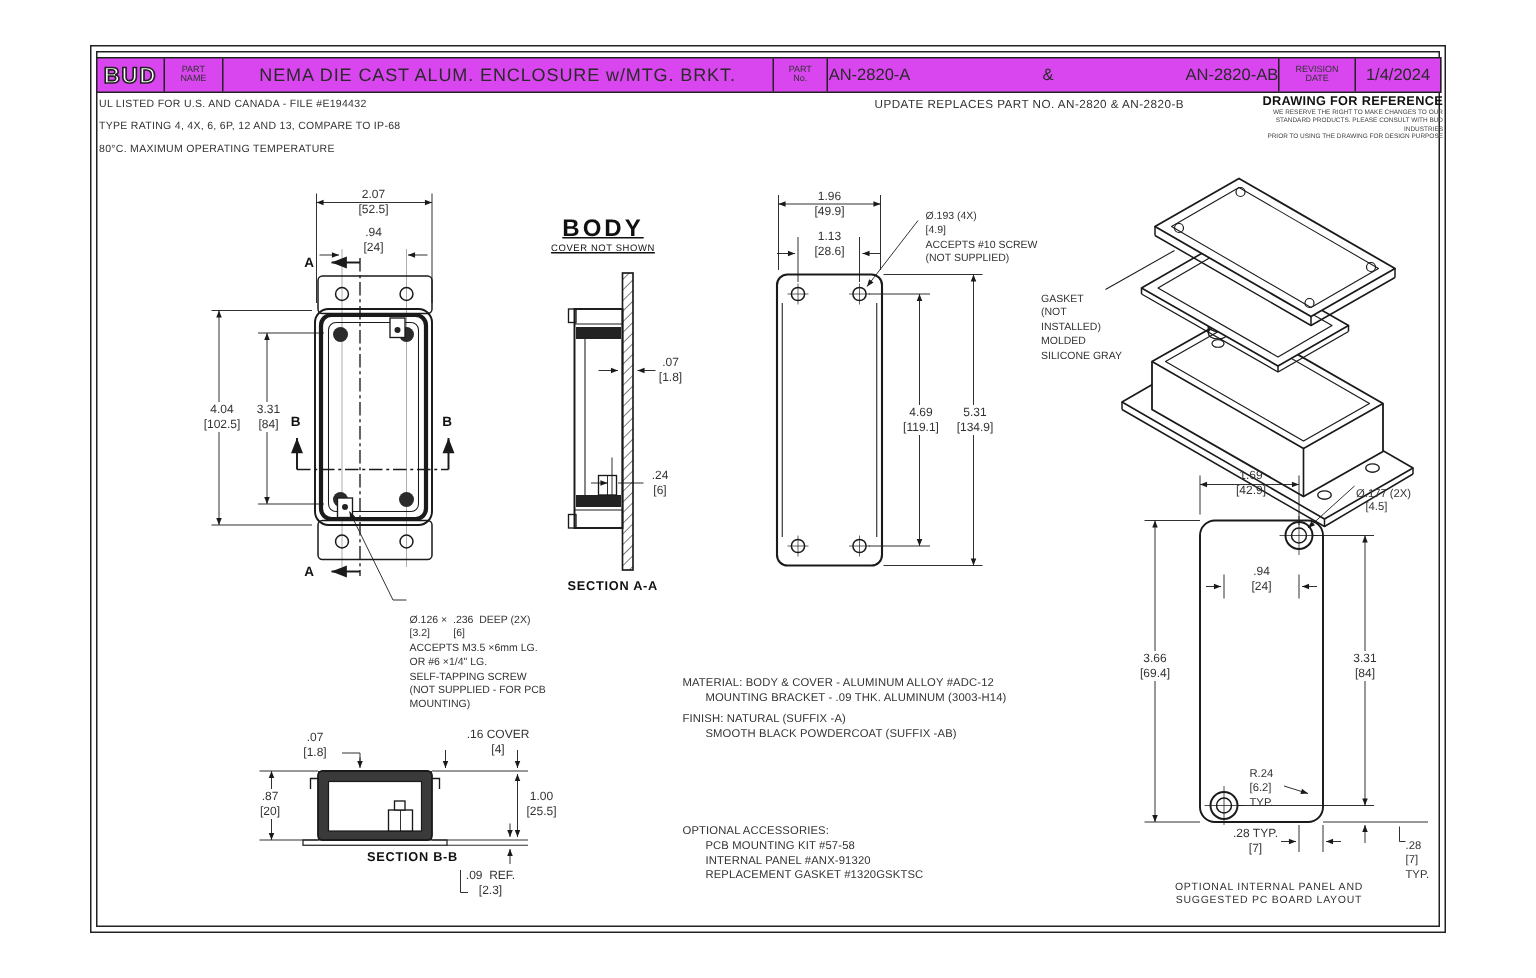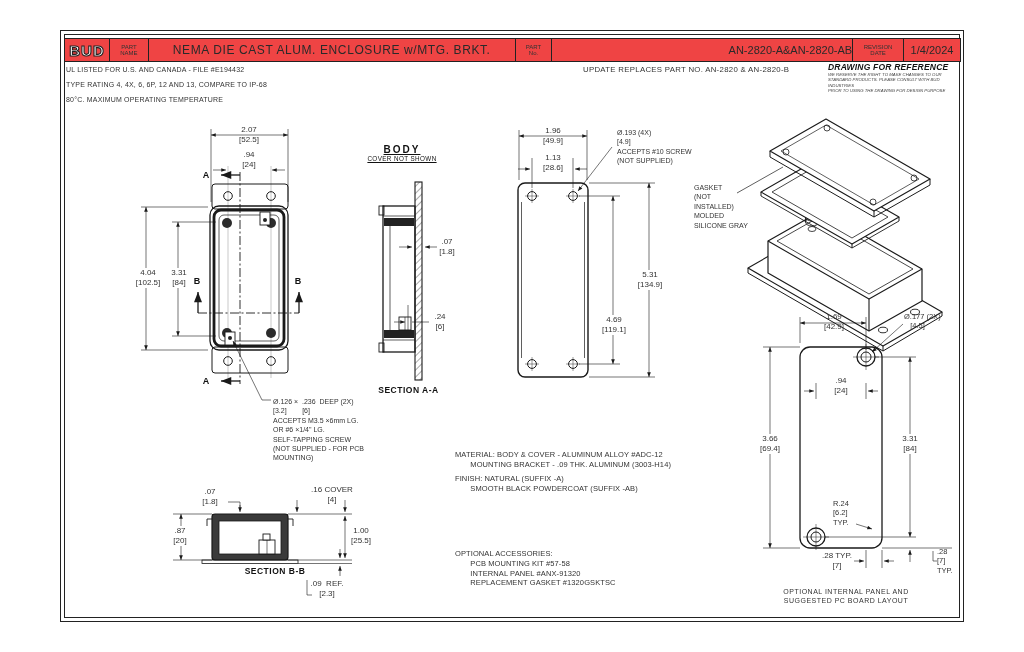--- a/index.html
+++ b/index.html
@@ -1,45 +1,45 @@
 <!DOCTYPE html>
 <html><head>
 <meta charset="utf-8">
 <style>
   html,body{margin:0;padding:0;background:#fff;}
   #page{position:relative;width:1024px;height:652px;background:#fff;overflow:hidden;
         font-family:"Liberation Sans",sans-serif;color:#333;}
   .frame-outer{position:absolute;left:60px;top:30px;width:902px;height:590px;border:1.2px solid #222;}
   .frame-inner{position:absolute;left:64px;top:34px;width:894px;height:582px;border:1px solid #222;}
   .titleblock{position:absolute;left:64px;top:38px;width:895px;height:22px;border:1px solid #222;
-              display:flex;align-items:stretch;background:#ef4444;}
+              display:flex;align-items:stretch;background:#d946ef;}
   .tb-cell{display:flex;align-items:center;justify-content:center;border-right:1px solid #222;}
   .tb-cell:last-child{border-right:none;}
   .tb-logo{width:44px;font-weight:bold;font-size:15px;letter-spacing:1px;color:#fff;
            -webkit-text-stroke:1.1px #222;}
   .tb-small{width:38px;font-size:6px;line-height:6.5px;text-align:center;white-space:pre-wrap;color:#333;}
   .tb-title{width:366px;font-size:12px;letter-spacing:0.6px;color:#2a2a2a;}
   .tb-pnl{width:36px;}
-  .tb-pn{width:300px;display:flex;justify-content:flex-end;align-items:center;font-size:11px;color:#2a2a2a;}
+  .tb-pn{width:300px;display:flex;justify-content:space-between;align-items:center;font-size:11px;color:#2a2a2a;}
   .tb-rev{width:50px;}
   .tb-date{width:56px;font-size:11px;color:#2a2a2a;}
   .topnote{position:absolute;font-size:7px;color:#333;letter-spacing:0.2px;white-space:pre;}
   .updnote{position:absolute;left:583px;top:65px;font-size:7.8px;letter-spacing:0.3px;color:#333;}
-  .refbox{position:absolute;left:828px;top:62px;width:134px;text-align:left;font-style:italic;}
+  .refbox{position:absolute;left:828px;top:62px;width:134px;text-align:right;}
   .ref-title{font-size:8.5px;font-weight:bold;color:#111;letter-spacing:0.2px;}
   .ref-line{font-size:4.3px;line-height:5.3px;color:#444;}
   .dim{position:absolute;font-size:8px;line-height:10px;text-align:center;color:#333;
        transform:translate(-50%,-50%);white-space:pre-wrap;}
   .dim.bg{background:#fff;padding:0 2px;}
-  .anote{position:absolute;font-size:7px;line-height:9.4px;color:#333;white-space:pre-wrap;}
+  .anote{position:absolute;font-size:7px;line-height:9.4px;color:#333;white-space:pre-wrap;margin-top:12px;}
   .slbl{position:absolute;font-size:9px;font-weight:bold;color:#111;transform:translate(-50%,-50%);}
   .seclbl{position:absolute;font-size:8.5px;font-weight:bold;letter-spacing:0.5px;color:#111;
           transform:translate(-50%,-50%);white-space:nowrap;}
   .vhead{position:absolute;transform:translate(-50%,0);text-align:center;color:#111;}
-  .vhead .h1{font-size:10px;font-weight:bold;letter-spacing:2px;text-decoration:underline;}
+  .vhead .h1{font-size:16px;font-weight:bold;letter-spacing:2px;text-decoration:underline;}
   .vhead .h2{font-size:6.3px;letter-spacing:0.4px;text-decoration:underline;}
   .specnote{position:absolute;left:455px;font-size:7.5px;line-height:9.8px;color:#333;white-space:pre-wrap;letter-spacing:0.1px;}
   .caption{position:absolute;font-size:7px;line-height:9px;letter-spacing:0.5px;text-align:center;
            transform:translate(-50%,0);color:#333;white-space:pre-wrap;}
 </style>
 </head>
 <body>
 
 <div id="page">
 
@@ -337,21 +337,21 @@
   <div class="seclbl" style="left:403px;top:390px;padding-left:11px;">SECTION A-A</div>
 
   <div class="dim" style="left:553px;top:136px;">1.96
 [49.9]</div>
   <div class="dim" style="left:553px;top:163px;">1.13
 [28.6]</div>
   <div class="anote" style="left:617px;top:128px;">Ø.193 (4X)
 [4.9]
 ACCEPTS #10 SCREW
 (NOT SUPPLIED)</div>
-  <div class="dim bg" style="left:614px;top:280px;margin-top:45px;">4.69
+  <div class="dim bg" style="left:614px;top:280px;">4.69
 [119.1]</div>
   <div class="dim bg" style="left:650px;top:280px;">5.31
 [134.9]</div>
 
   <div class="anote" style="left:694px;top:183px;">GASKET
 (NOT
 INSTALLED)
 MOLDED
 SILICONE GRAY</div>
 

